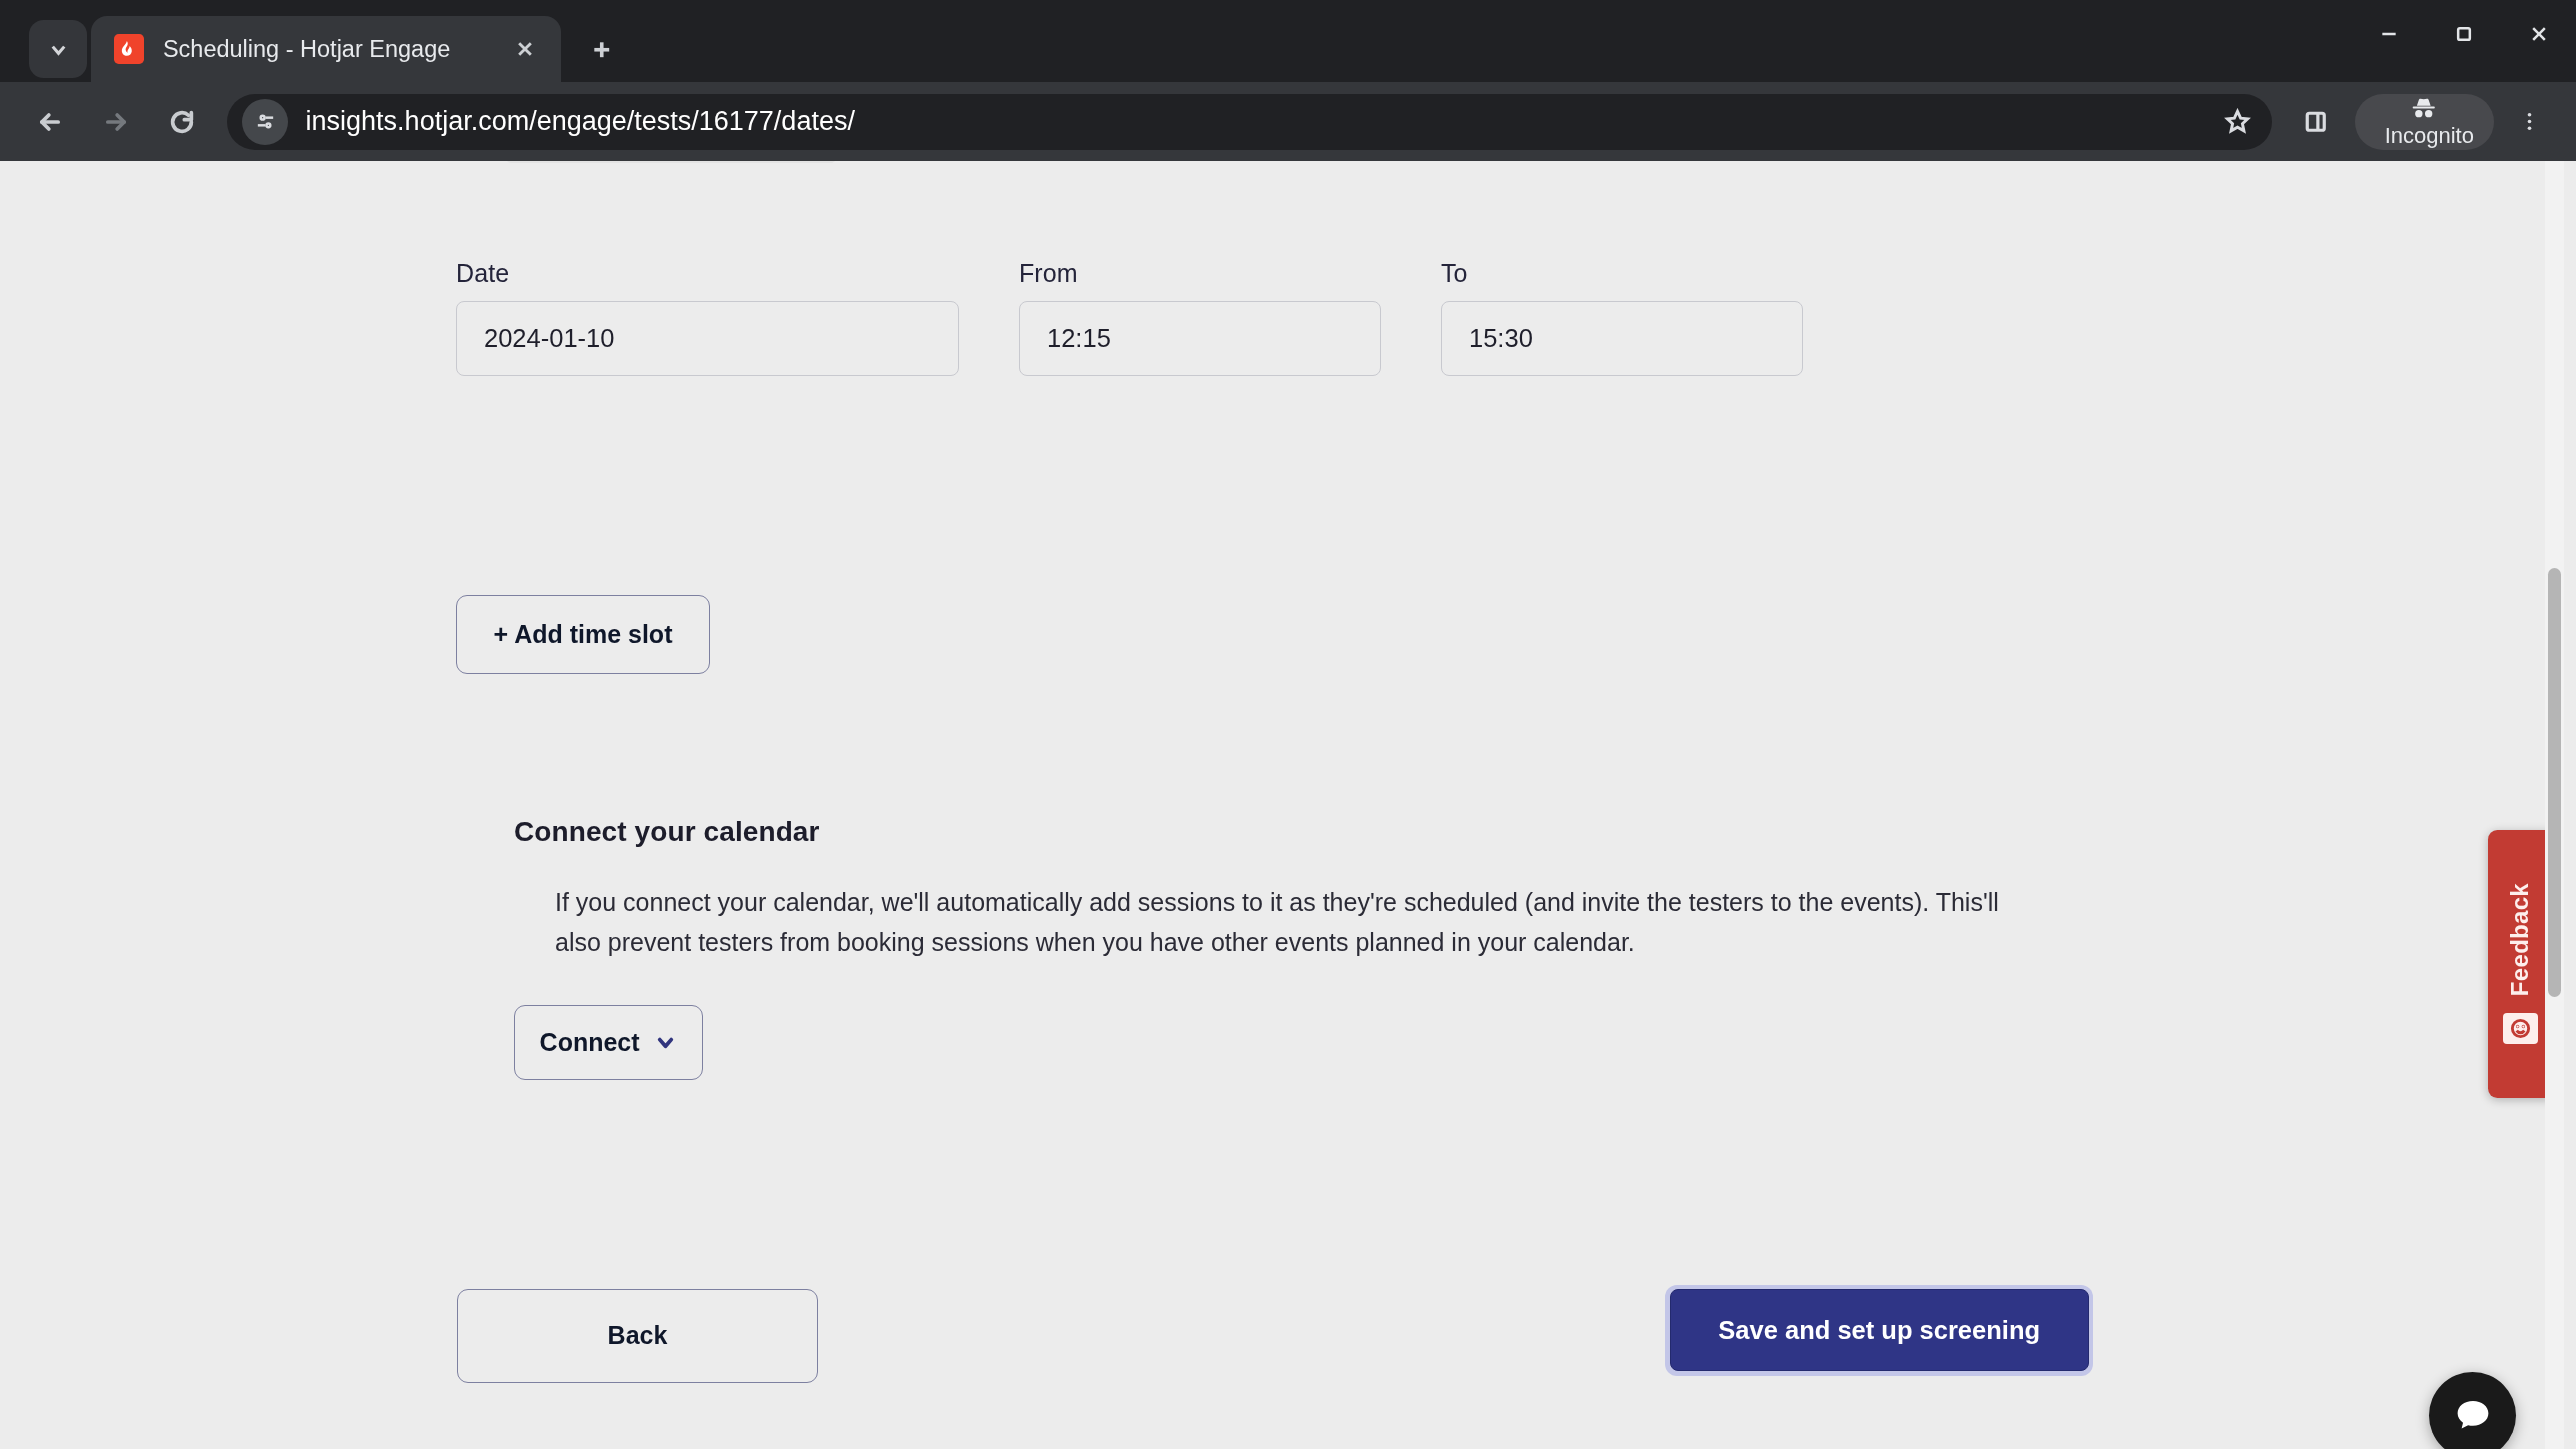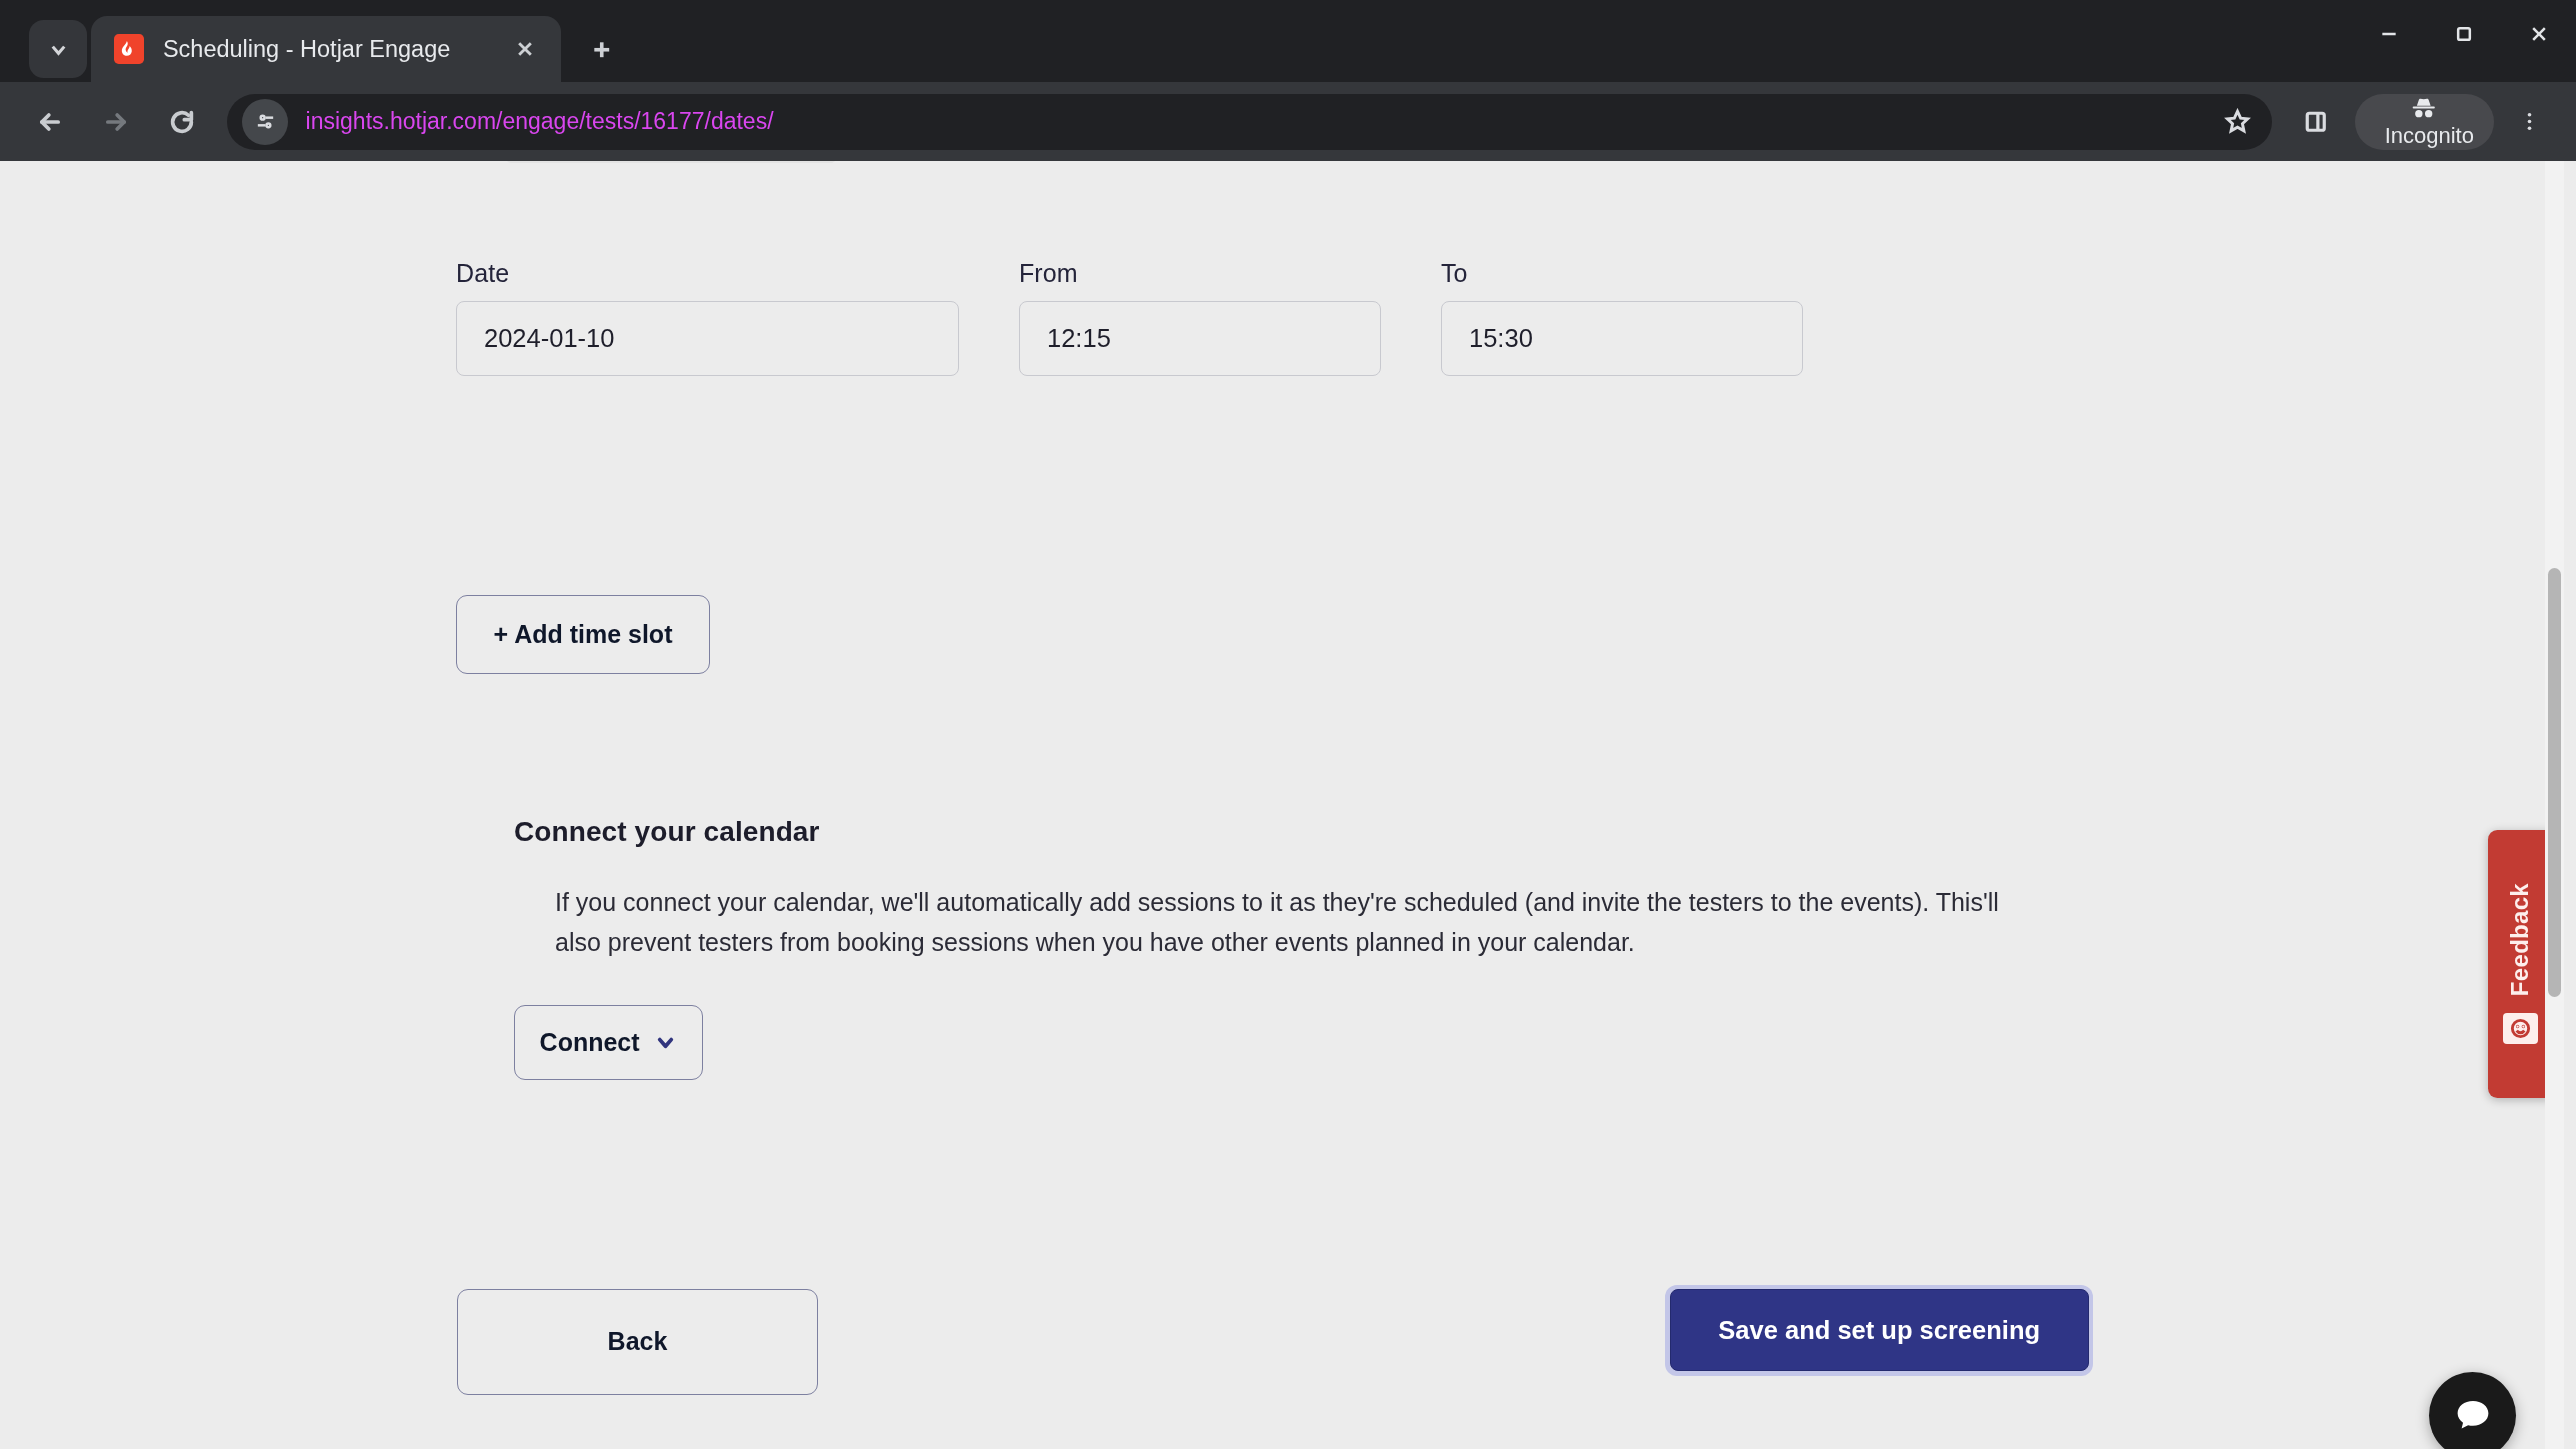--- a/index.html
+++ b/index.html
@@ -67,21 +67,21 @@
 
   .omnibox {
     flex: 1 1 auto; height: 56px; background: #202124; border-radius: 28px;
     display: flex; align-items: center; margin: 0 14.8px 0 12px; padding: 0 6.7px 0 5.4px;
   }
   .omni-icon {
     width: 46px; height: 46px; border-radius: 50%; background: #44474b; margin-left: 9.4px;
     display: flex; align-items: center; justify-content: center; flex: 0 0 auto; cursor: pointer;
   }
   .omni-icon svg { width: 23px; height: 23px; stroke: #dadce0; fill: none; stroke-width: 2.6; }
-  .omni-url { color: #d946ef; font-size: 23px; margin-left: 17.4px; white-space: nowrap; overflow: hidden; }
+  .omni-url { color: #ffffff; font-size: 27px; margin-left: 17.4px; white-space: nowrap; overflow: hidden; }
   .omni-right { margin-left: auto; display: flex; align-items: center; }
   .star { width: 56px; height: 56px; display: flex; align-items: center; justify-content: center; cursor: pointer; }
   .star svg { width: 27px; height: 27px; fill: none; stroke: #dadce0; stroke-width: 2.6; }
 
   .sidepanel { width: 58px; height: 58px; display: flex; align-items: center; justify-content: center; cursor: pointer; }
   .sidepanel svg { width: 25.5px; height: 25.5px; fill: none; stroke: #dadce0; stroke-width: 3; }
 
   .incognito {
     height: 56px; border-radius: 28px; background: #48494d; display: flex; align-items: center;
     padding: 0 20px 0 17.4px; margin-left: 10.7px; cursor: pointer; flex-direction: column;
@@ -136,21 +136,21 @@
     margin-top: 34px; font-size: 25px; line-height: 1.62; color: #2b2b36;
     width: 1449px;
     margin-left: 41px;
   }
   .connect-btn { margin-top: 42px; width: 189px; height: 75px; }
   .connect-btn .chev { margin-left: 14.8px; display: inline-flex; }
   .connect-btn .chev svg { width: 23px; height: 23px; fill: none; stroke: #31357e;
                            stroke-width: 4; stroke-linecap: round; stroke-linejoin: round; }
 
   .actions { position: absolute; left: 0; top: 1137px; width: 2564px; }
-  .back-btn { position: absolute; left: 457px; width: 361px; height: 106px; }
+  .back-btn { position: absolute; left: 457px; width: 361px; height: 94px; }
   .primary-wrap { position: absolute; left: 1665px; top: -4px; padding: 4.7px; border-radius: 12px; background: #c3c6e8; }
   .primary-btn {
     width: 419px; height: 82px; border-radius: 8px; background: #2f3586; border: 1.3px solid #242a6e;
     color: #fff; font-size: 25.5px; font-weight: 700; display: flex; align-items: center;
     justify-content: center; cursor: pointer; font-family: "Liberation Sans", sans-serif;
   }
 
   
   .feedback-tab {
     position: absolute; right: 12px; top: 678px; width: 64px; height: 268px;

